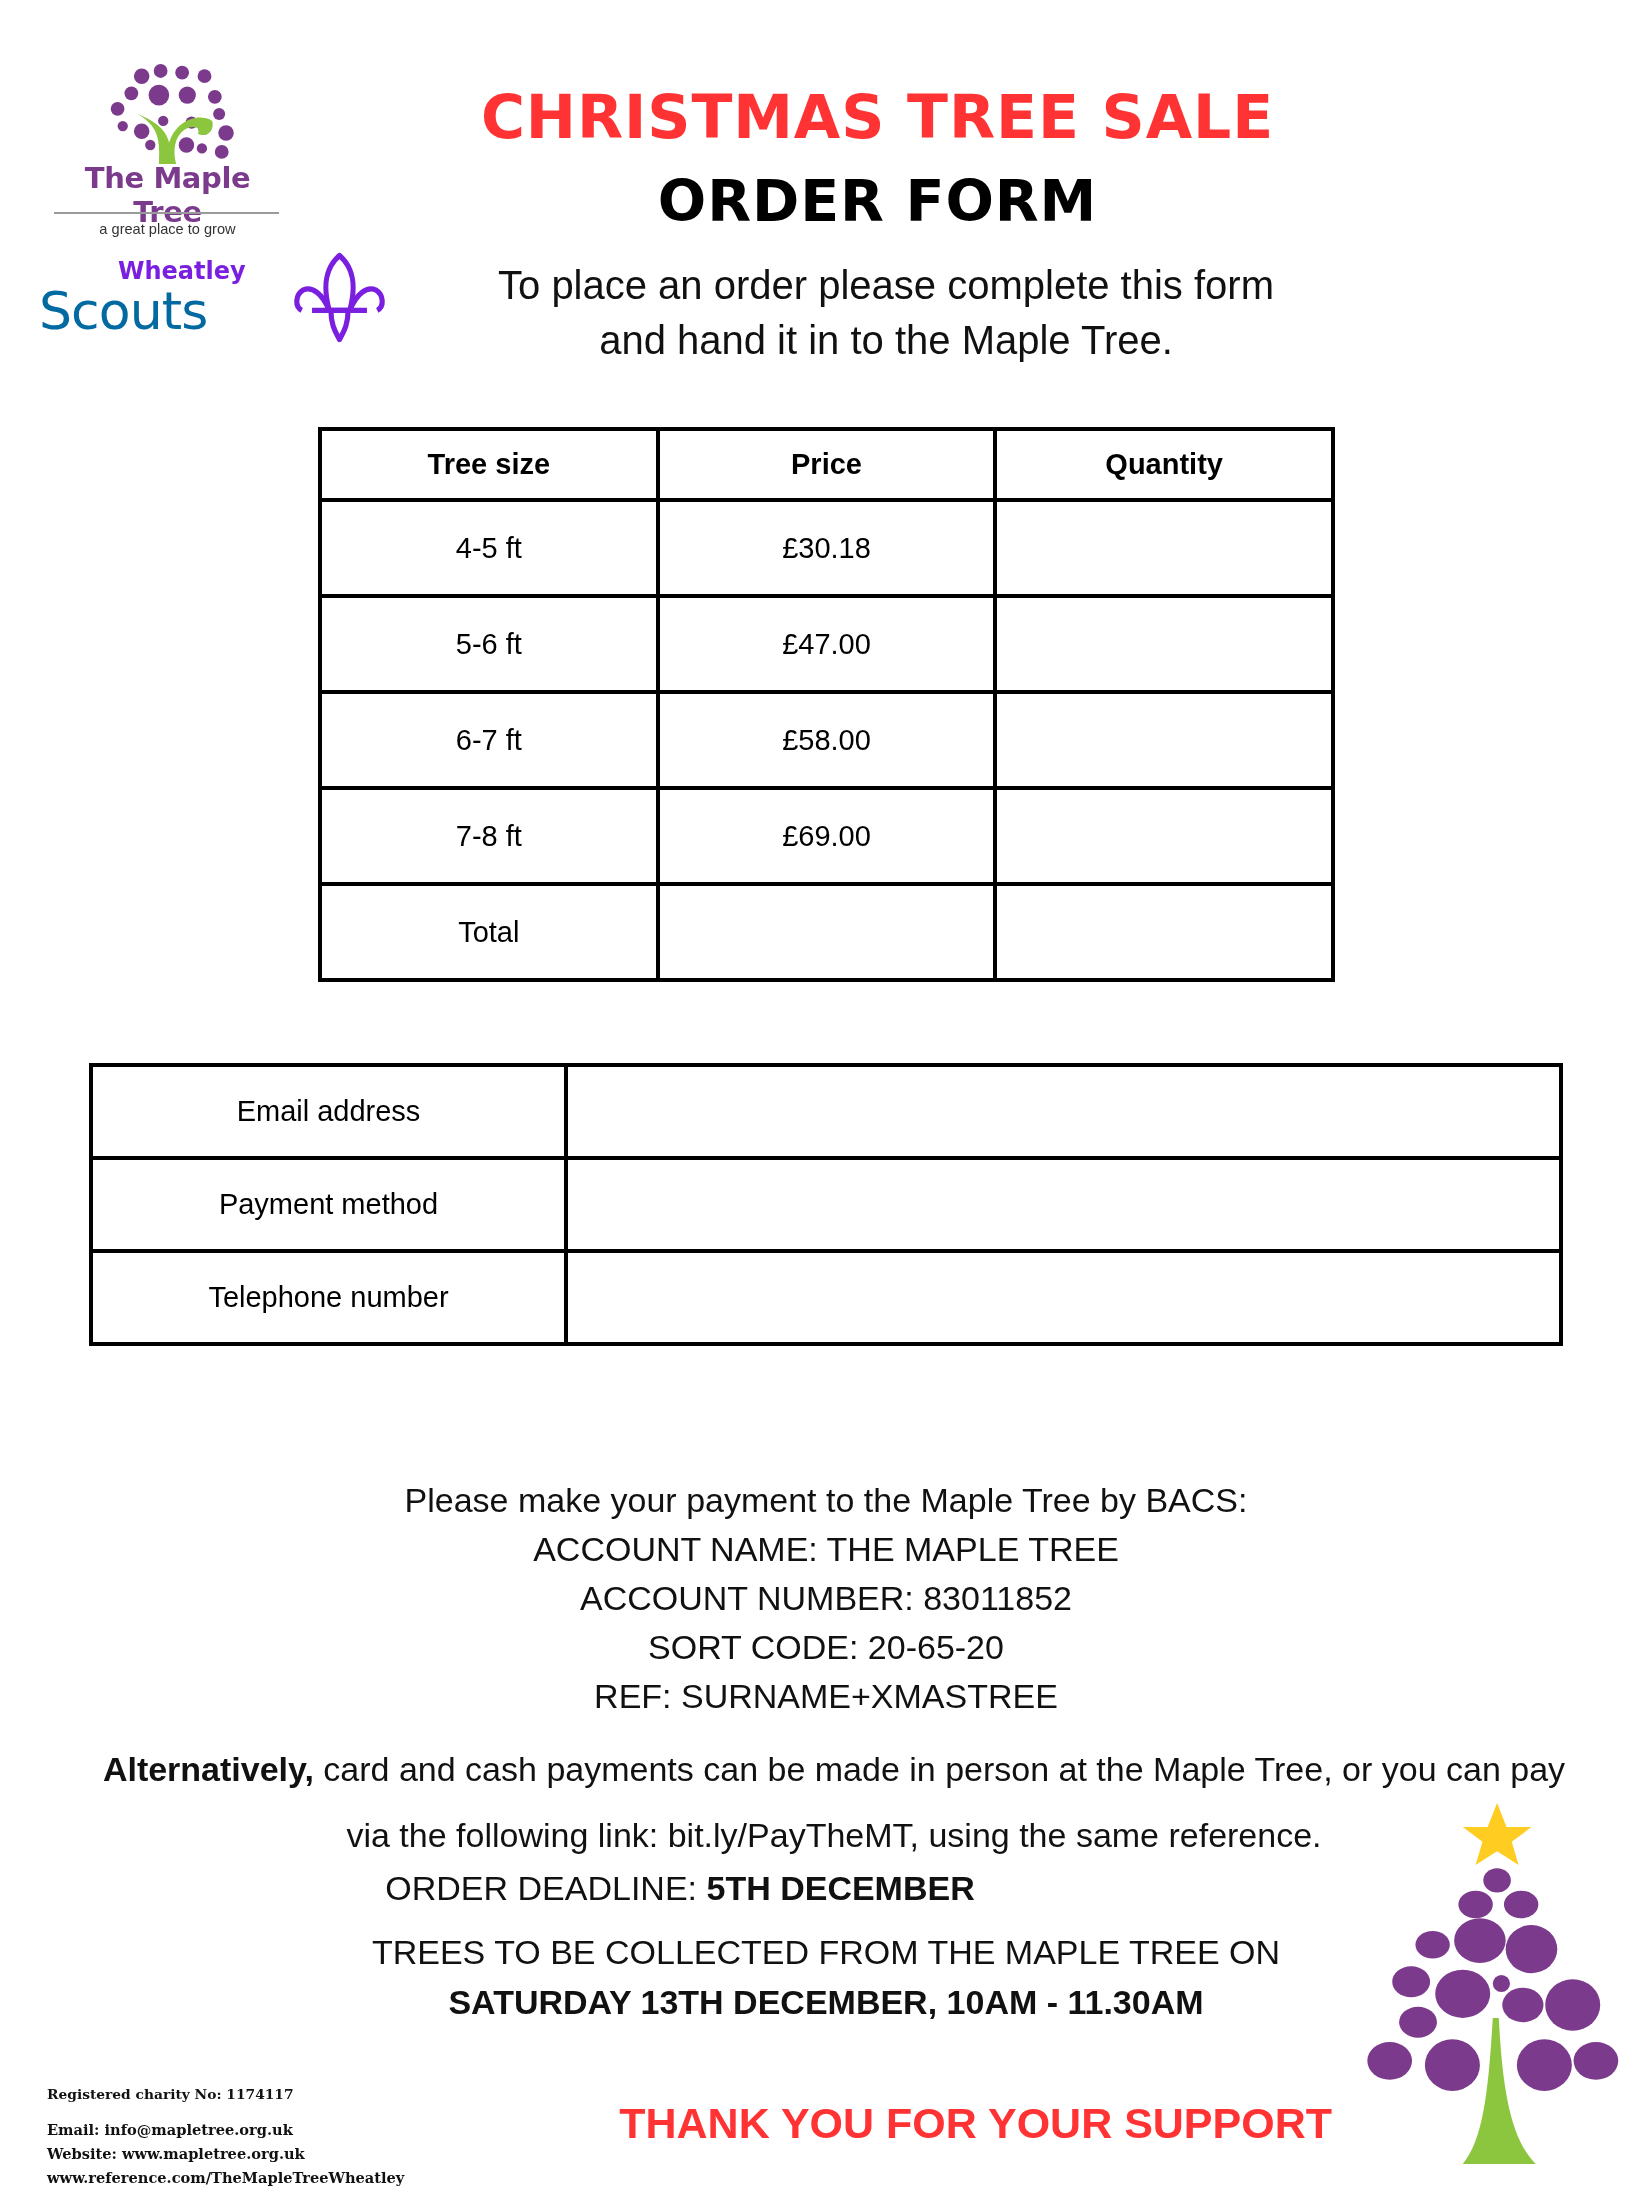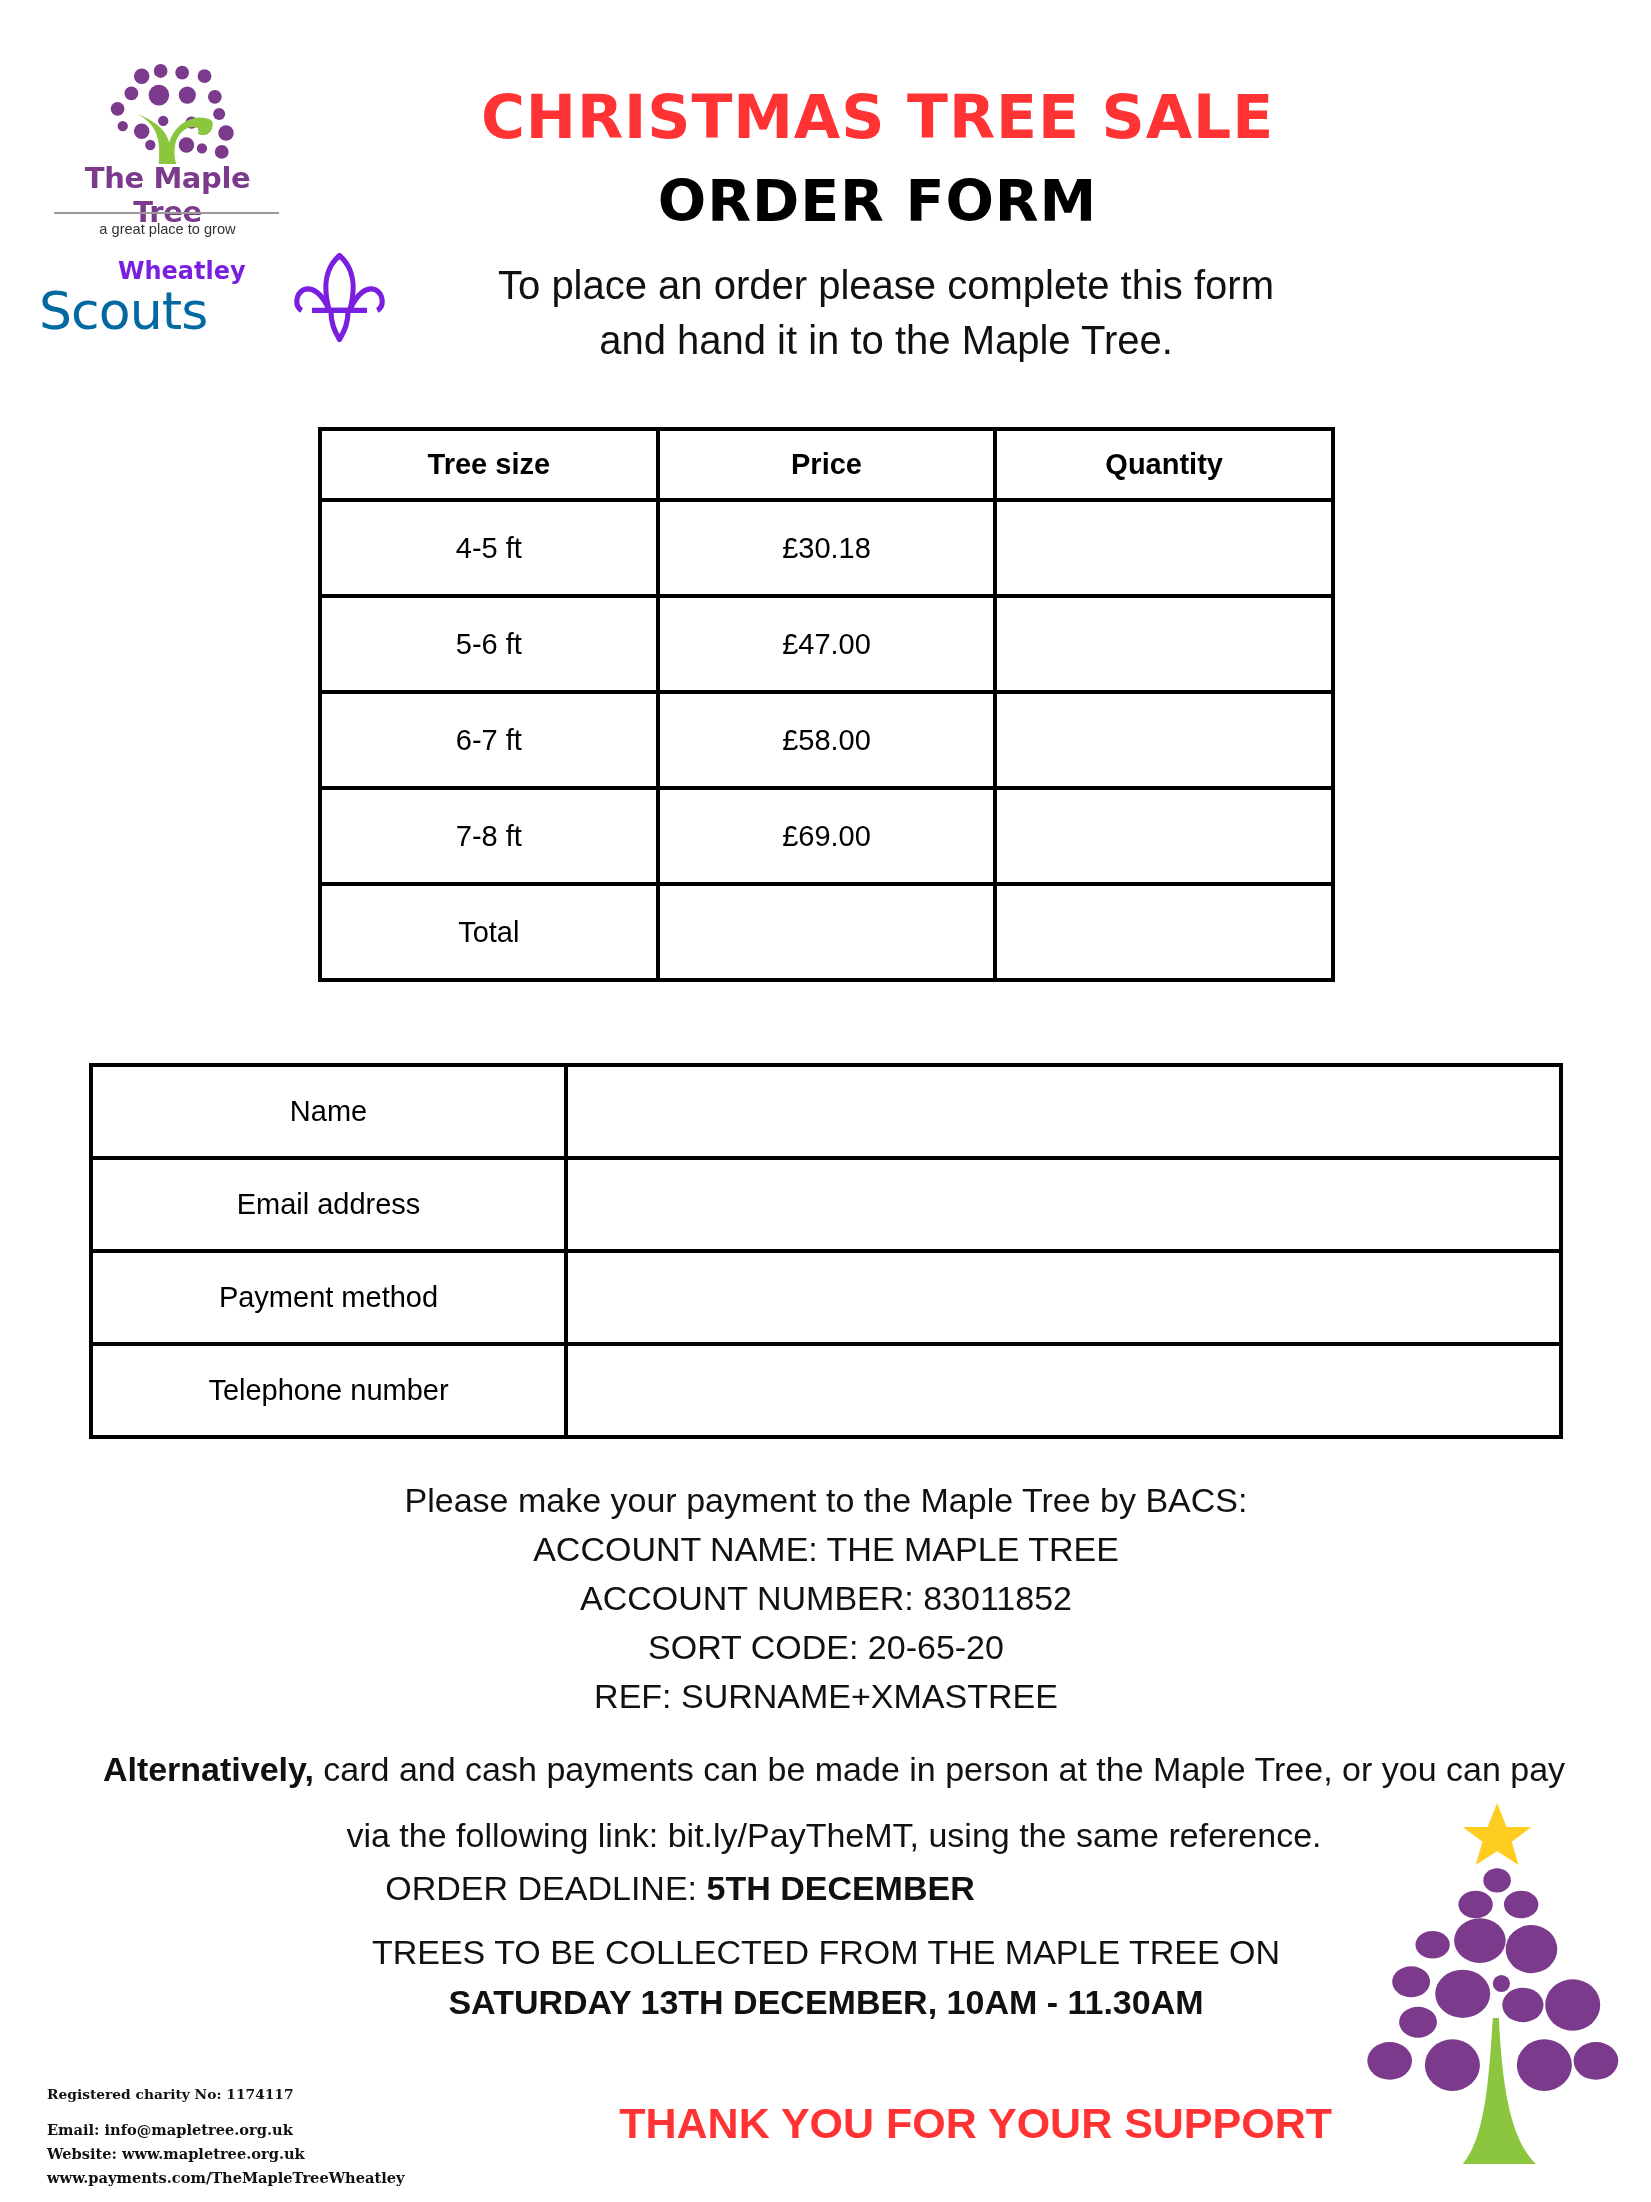--- a/index.html
+++ b/index.html
@@ -145,24 +145,20 @@
       <td>Total</td>
       <td></td>
       <td></td>
     </tr>
   </tbody>
 </table>
 
 <table id="contact-table">
   <tbody>
     <tr>
-      <td class="label">Name</td>
-      <td></td>
-    </tr>
-    <tr>
       <td class="label">Email address</td>
       <td></td>
     </tr>
     <tr>
       <td class="label">Payment method</td>
       <td></td>
     </tr>
     <tr>
       <td class="label">Telephone number</td>
       <td></td>
@@ -190,21 +186,21 @@
   <div>TREES TO BE COLLECTED FROM THE MAPLE TREE ON</div>
   <div class="bold">SATURDAY 13TH DECEMBER, 10AM - 11.30AM</div>
 </div>
 
 <div class="abs thanks">THANK YOU FOR YOUR SUPPORT</div>
 
 <div class="abs footer charity">Registered charity No: 1174117</div>
 <div id="footer-contacts" class="abs footer">
   <div class="contact-line">Email: info@mapletree.org.uk</div>
   <div class="contact-line">Website: www.mapletree.org.uk</div>
-  <div class="contact-line">www.payments.com/TheMapleTreeWheatley</div>
+  <div class="contact-line">www.reference.com/TheMapleTreeWheatley</div>
 </div>
 
 <svg id="xmas-tree" class="abs" viewBox="0 0 320 440">
   <polygon points="170,10 181,38 210,38 187,55 195,82 170,66 145,82 153,55 130,38 159,38" fill="#ffcc22"></polygon>
   <path d="M130 430 C155 400 160 340 165 260 L172 260 C176 340 185 400 215 430 Z" fill="#8cc63f"></path>
   <g fill="#7b3a8c">
     <ellipse cx="170" cy="100" rx="16" ry="14"></ellipse>
     <ellipse cx="145" cy="128" rx="20" ry="16"></ellipse>
       <ellipse cx="198" cy="128" rx="20" ry="16"></ellipse>
     <ellipse cx="95" cy="175" rx="20" ry="16"></ellipse>

